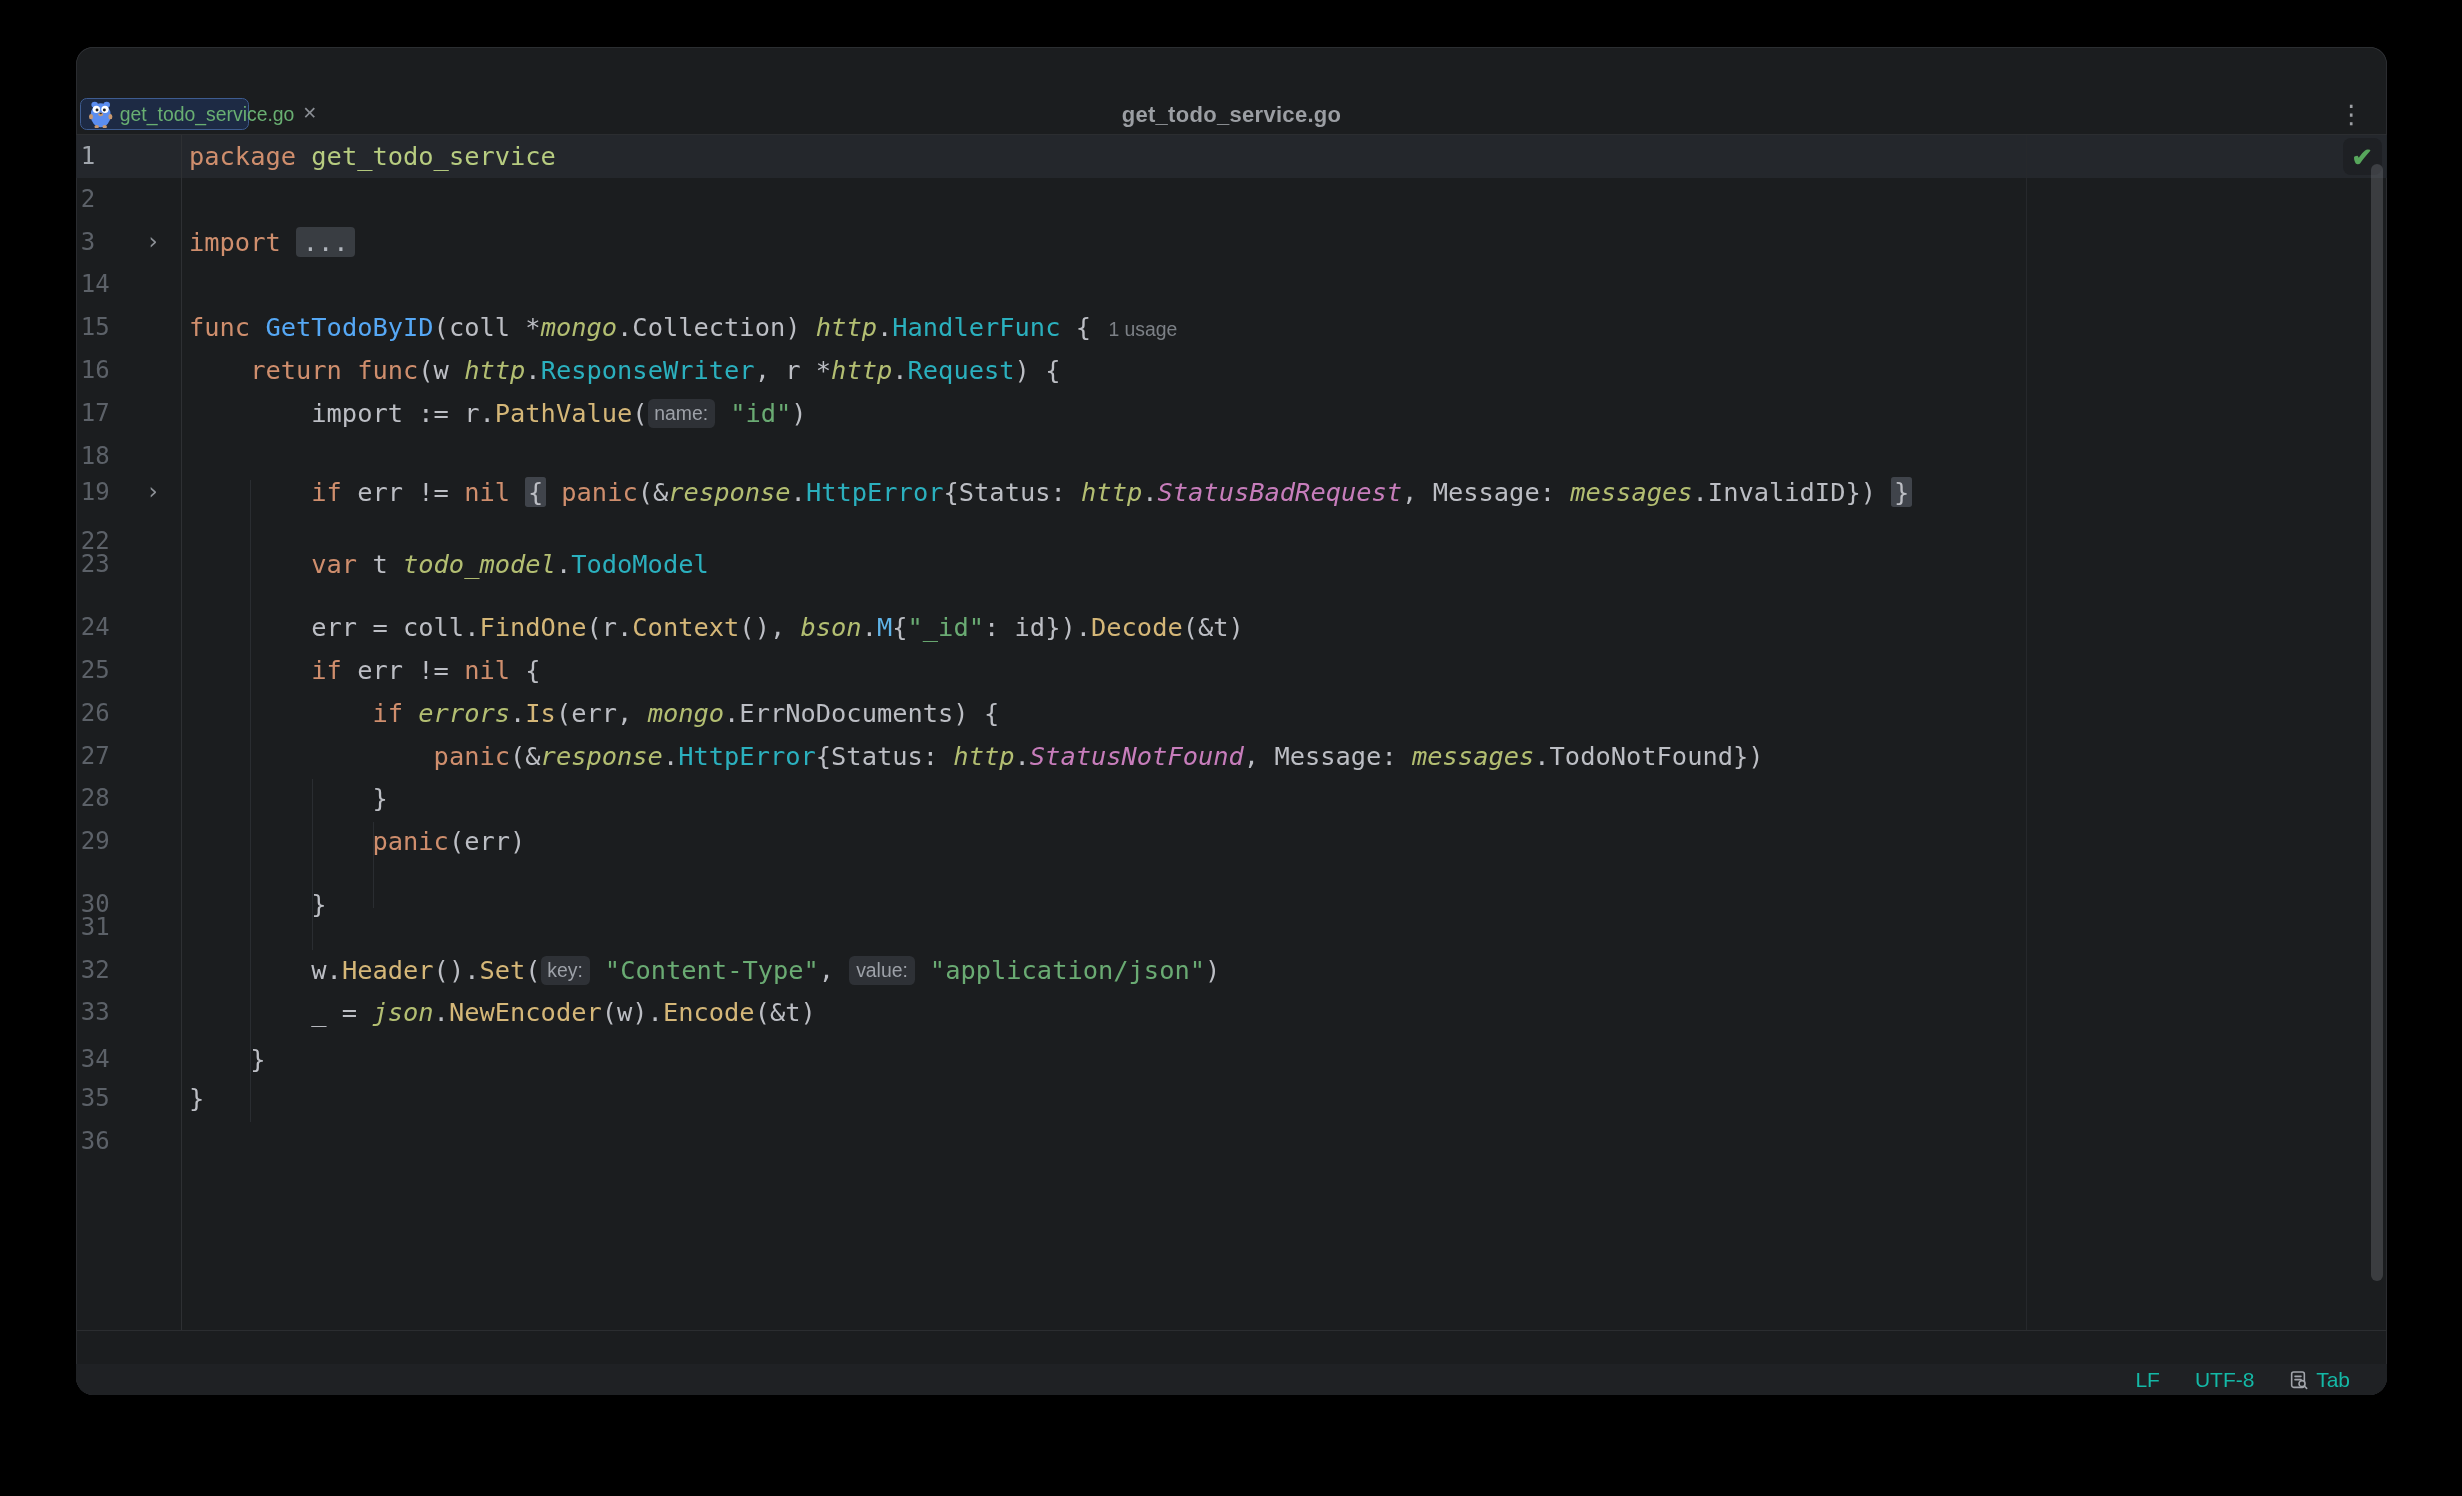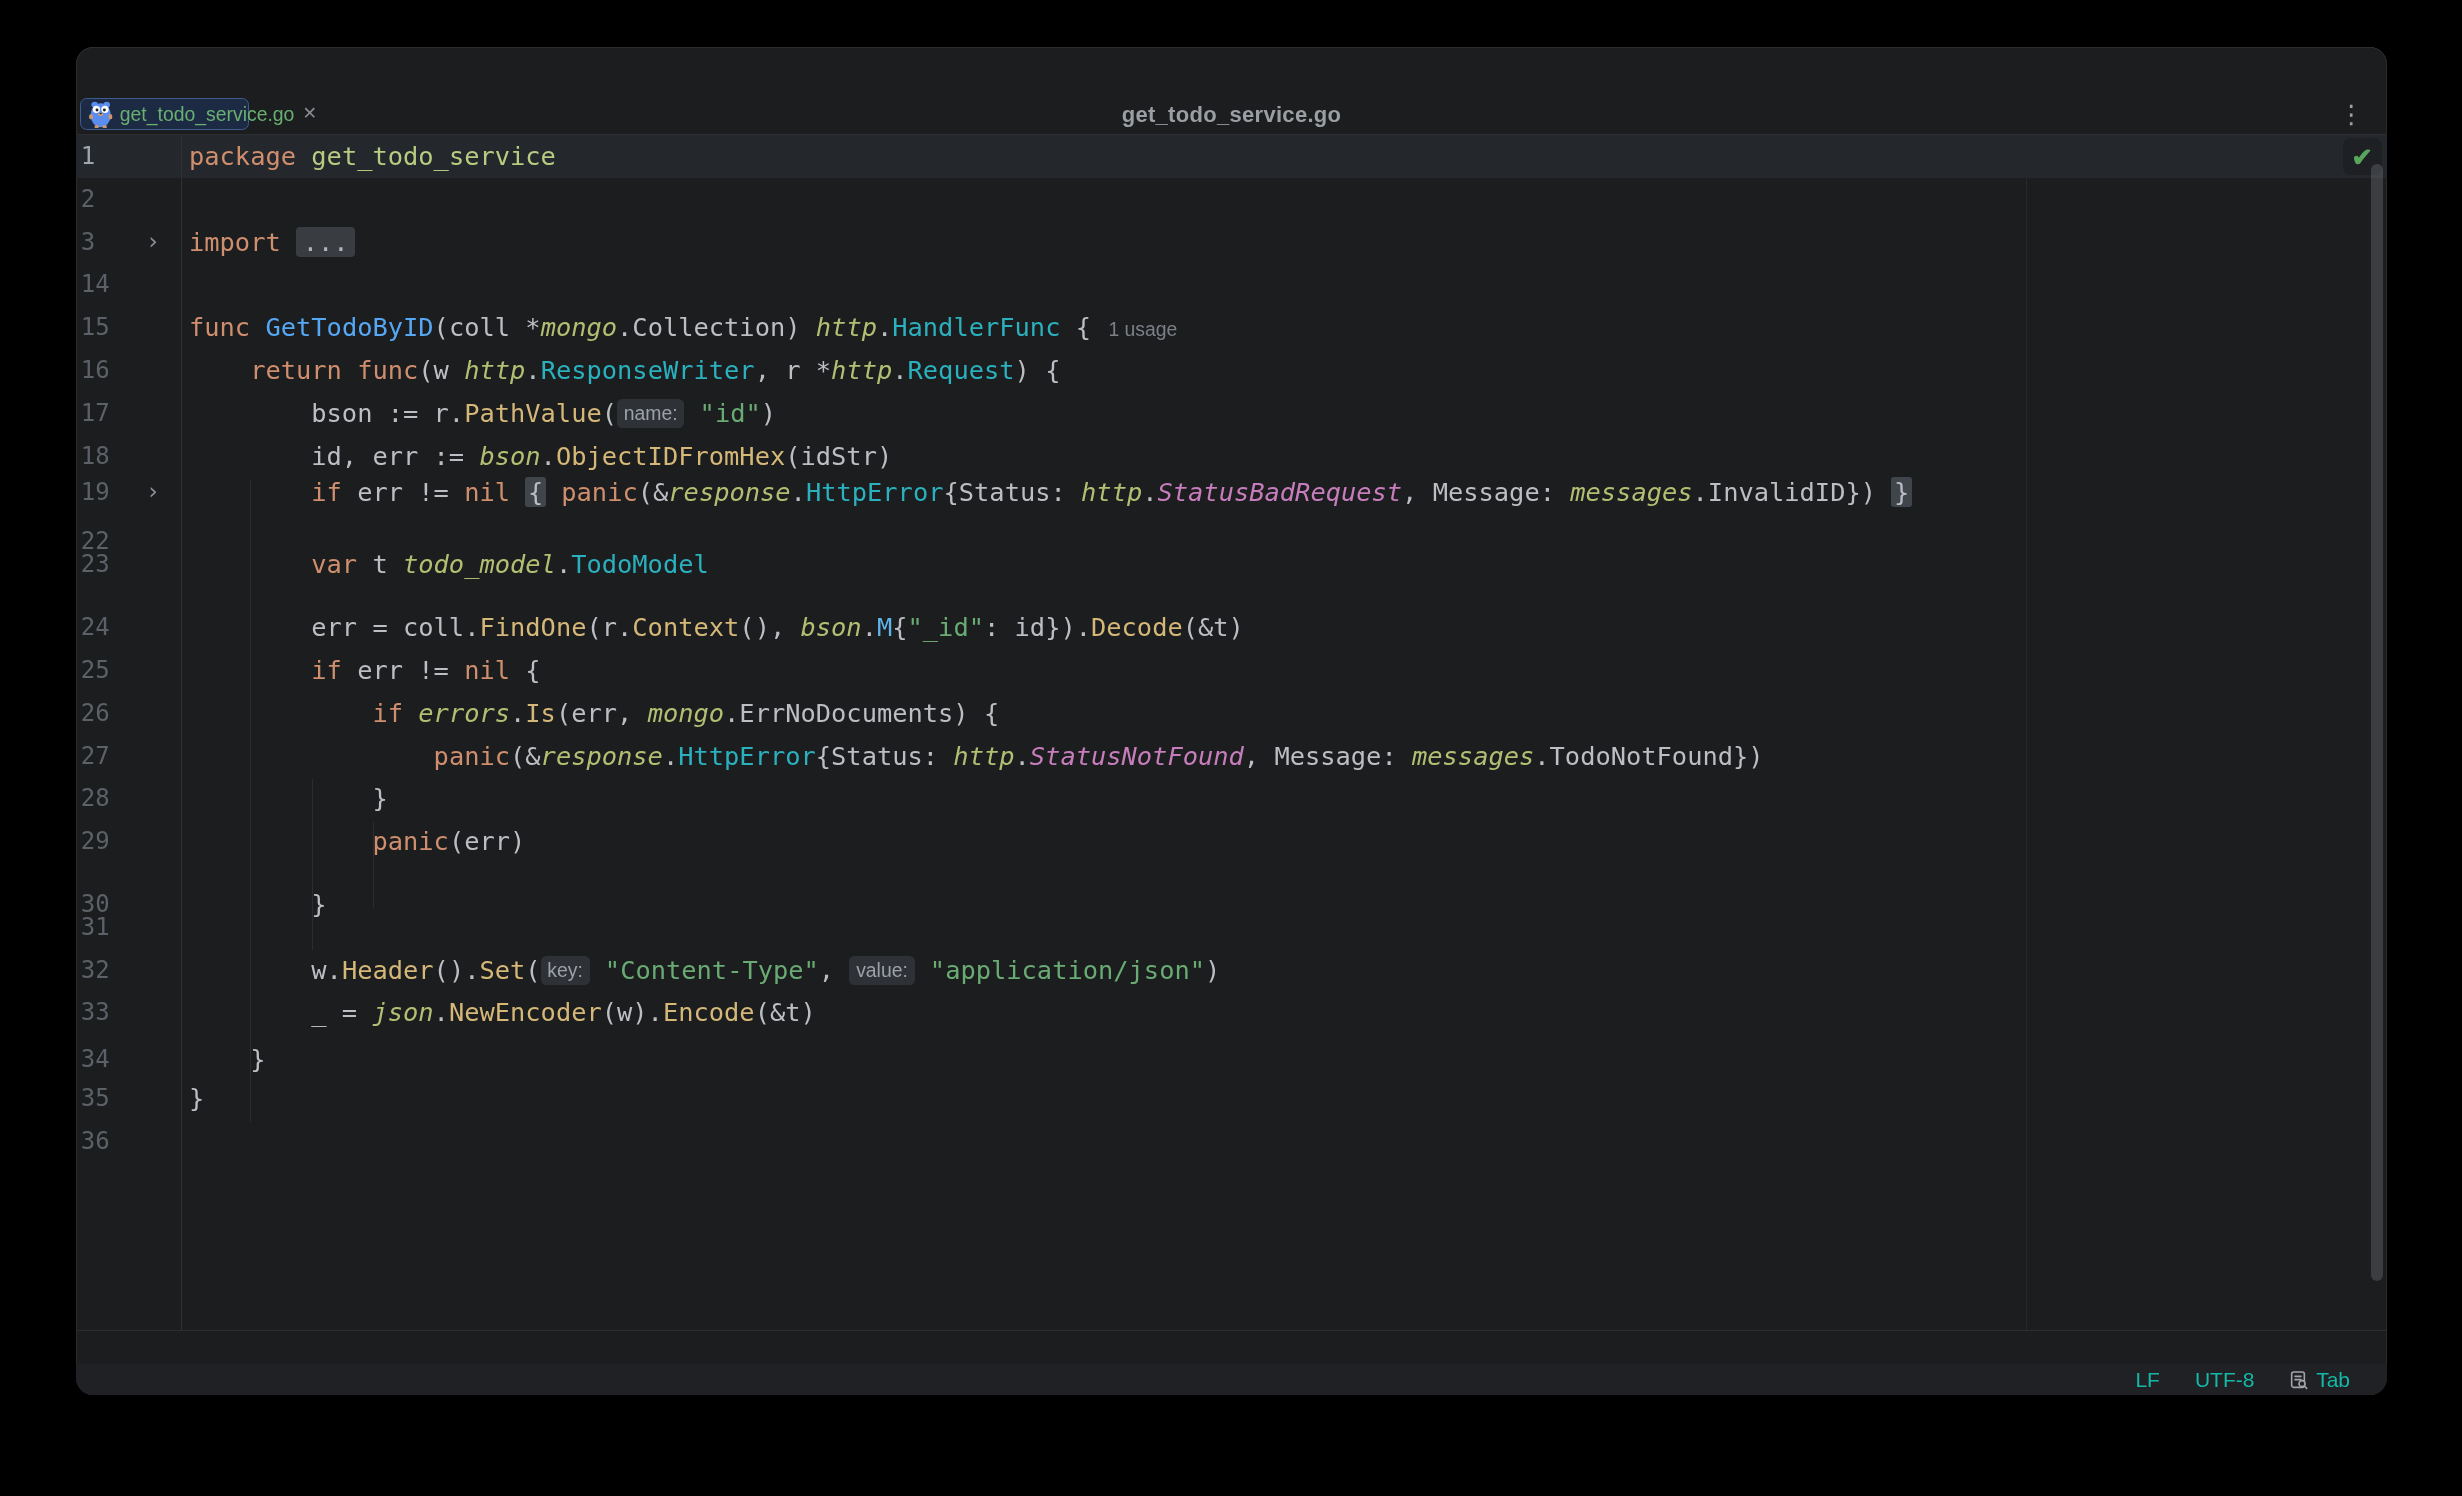--- a/index.html
+++ b/index.html
@@ -133,25 +133,24 @@
         <div class="row" style="top: 171px;">
           <span class="num">15</span>
           <pre class="code"><span class="tk-k">func</span><span class="tk-d"> </span><span class="tk-fd">GetTodoByID</span><span class="tk-d">(coll *</span><span class="tk-p">mongo</span><span class="tk-d">.</span><span class="tk-d">Collection</span><span class="tk-d">) </span><span class="tk-p">http</span><span class="tk-d">.</span><span class="tk-t">HandlerFunc</span><span class="tk-d"> {</span><span class="usage">1 usage</span></pre>
         </div>
         <div class="row" style="top: 214px;">
           <span class="num">16</span>
           <pre class="code"><span class="tk-d">    </span><span class="tk-k">return</span><span class="tk-d"> </span><span class="tk-k">func</span><span class="tk-d">(w </span><span class="tk-p">http</span><span class="tk-d">.</span><span class="tk-t">ResponseWriter</span><span class="tk-d">, r *</span><span class="tk-p">http</span><span class="tk-d">.</span><span class="tk-t">Request</span><span class="tk-d">) {</span></pre>
         </div>
         <div class="row" style="top: 257px;">
           <span class="num">17</span>
-          <pre class="code"><span class="tk-d">        bson := r.</span><span class="tk-f">PathValue</span><span class="tk-d">(</span><span class="chip">name:</span><span class="tk-d"> </span><span class="tk-s">"id"</span><span class="tk-d">)</span></pre>
+          <pre class="code"><span class="tk-d">        import := r.</span><span class="tk-f">PathValue</span><span class="tk-d">(</span><span class="chip">name:</span><span class="tk-d"> </span><span class="tk-s">"id"</span><span class="tk-d">)</span></pre>
         </div>
         <div class="row" style="top: 300px;">
           <span class="num">18</span>
-          <pre class="code"><span class="tk-d">        id, err := </span><span class="tk-p">bson</span><span class="tk-d">.</span><span class="tk-f">ObjectIDFromHex</span><span class="tk-d">(idStr)</span></pre>
         </div>
         <div class="row" style="top: 336px;">
           <span class="num">19</span>
           <span class="chev">›</span>
           <pre class="code"><span class="tk-d">        </span><span class="tk-k">if</span><span class="tk-d"> err != </span><span class="tk-k">nil</span><span class="tk-d"> </span><span class="fb tk-d">{</span><span class="tk-d"> </span><span class="tk-k">panic</span><span class="tk-d">(&amp;</span><span class="tk-p">response</span><span class="tk-d">.</span><span class="tk-t">HttpError</span><span class="tk-d">{Status: </span><span class="tk-p">http</span><span class="tk-d">.</span><span class="tk-c">StatusBadRequest</span><span class="tk-d">, Message: </span><span class="tk-p">messages</span><span class="tk-d">.InvalidID}) </span><span class="fb tk-d">}</span></pre>
         </div>
         <div class="row" style="top: 385px;">
           <span class="num">22</span>
           <pre class="code"></pre>
         </div>

